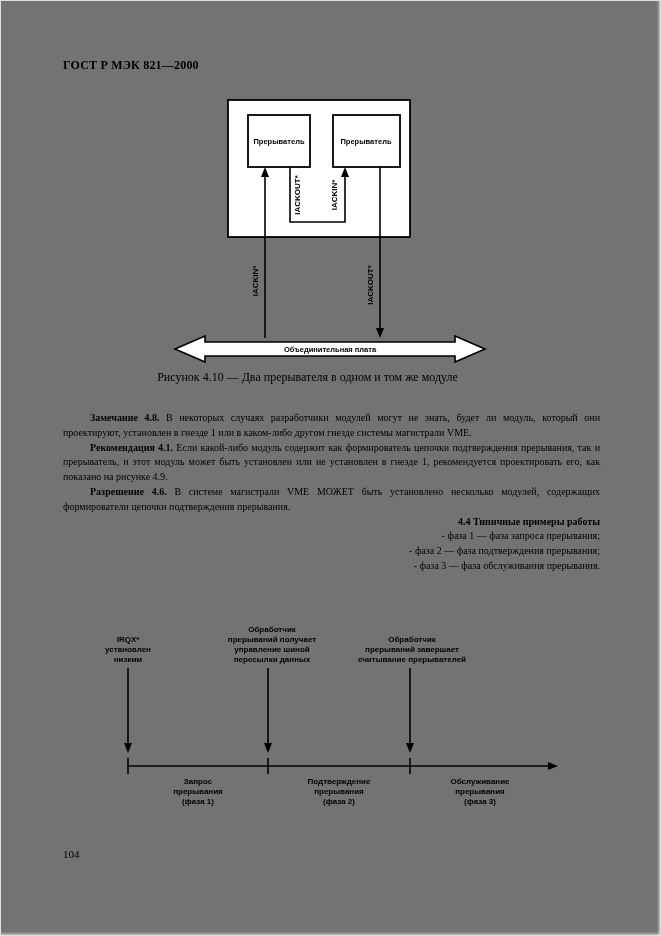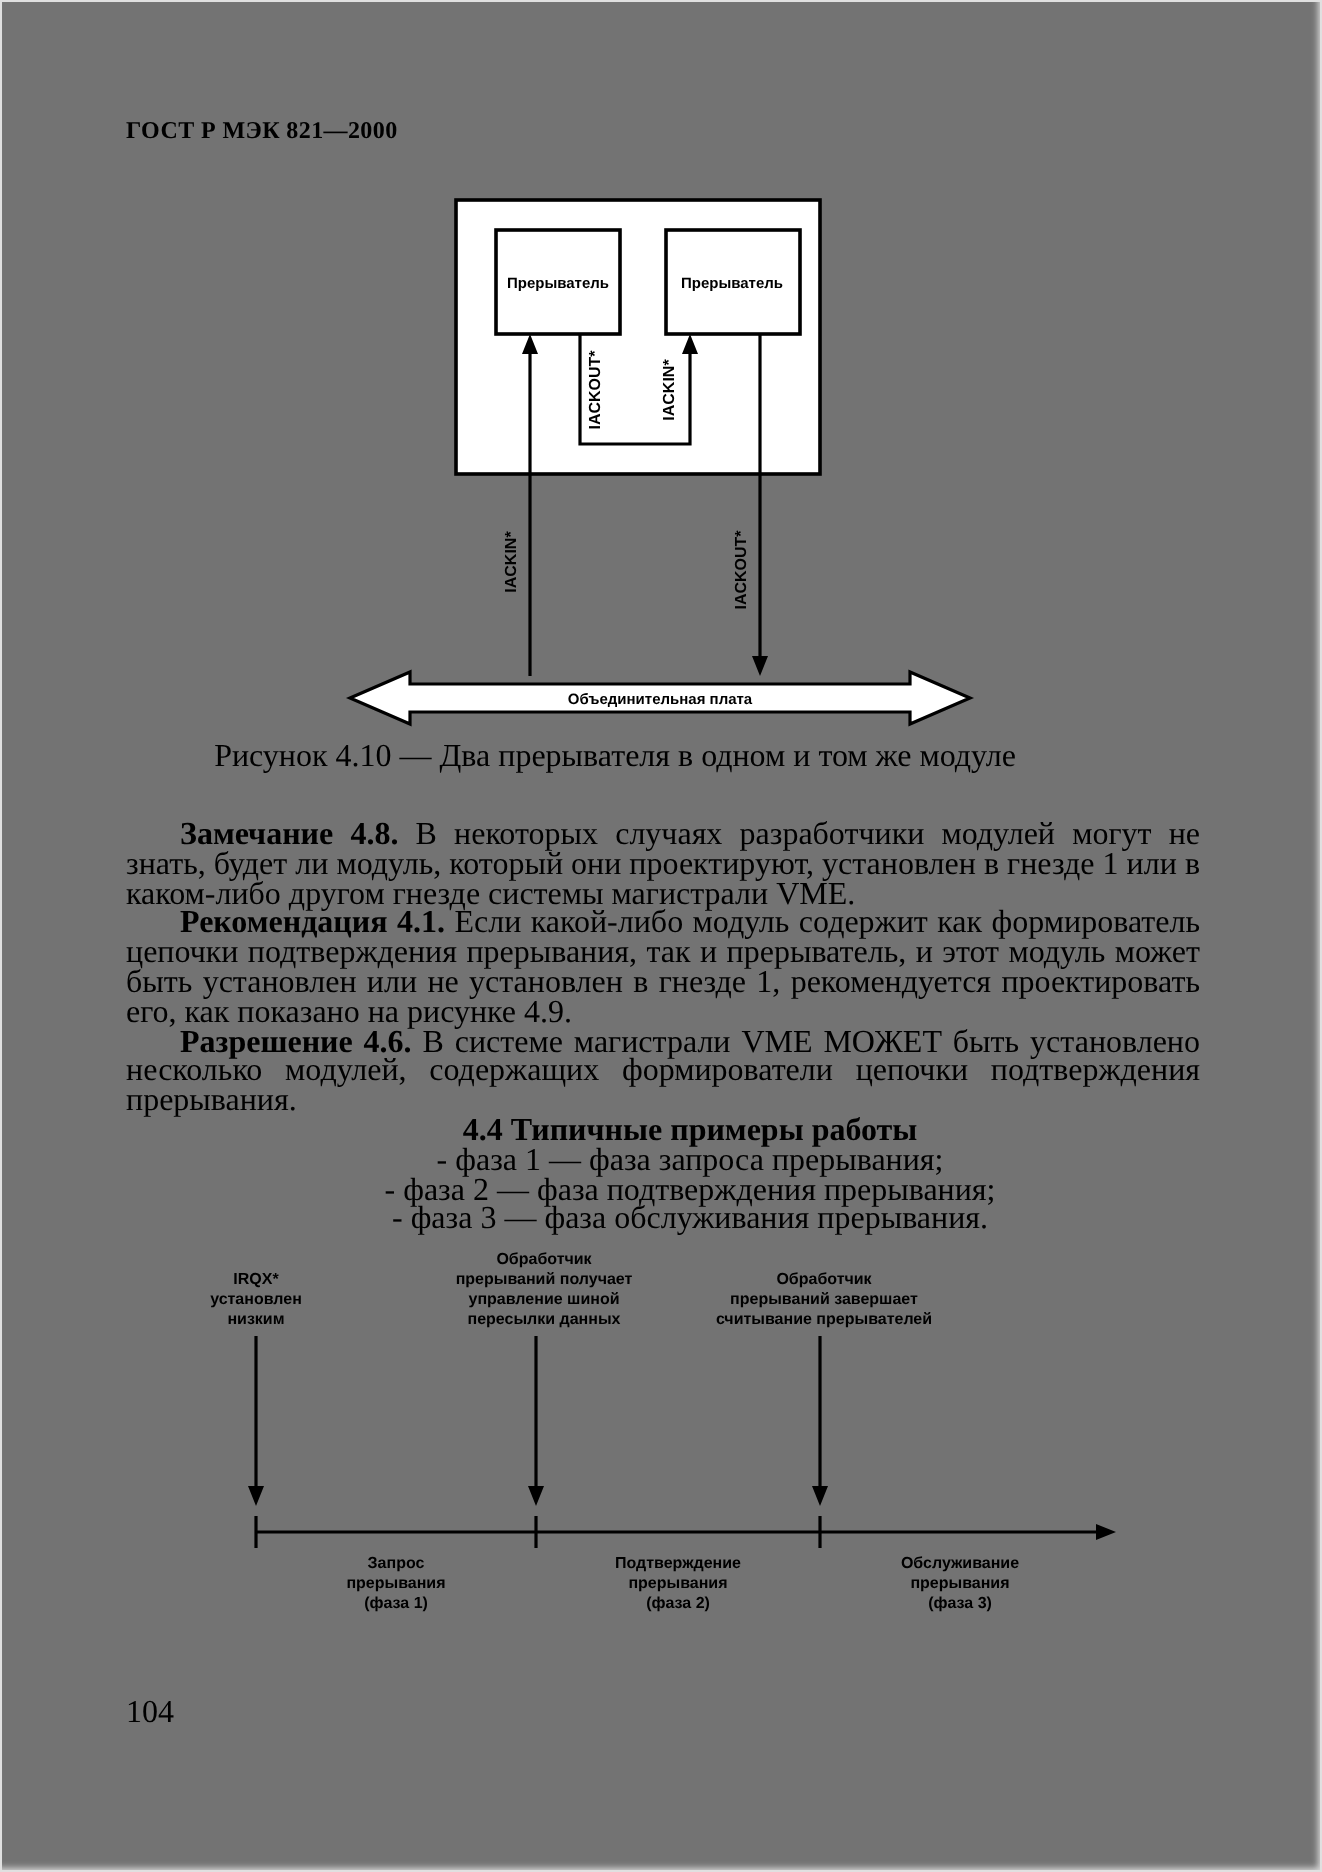--- a/index.html
+++ b/index.html
@@ -14,33 +14,33 @@
   }
   .doc-header{
     position:absolute;left:63px;top:58px;
     font-size:12px;font-weight:bold;letter-spacing:.2px;
   }
   .fig{position:absolute;left:0;}
   #fig410{top:95px;}
   #fig411{top:626px;}
   .caption{
     position:absolute;left:0;width:615px;text-align:center;
-    font-size:16px;
+    font-size:12px;
   }
   #caption410{top:370px;}
   #caption411{top:821px;}
   .body-text{
     position:absolute;left:63px;top:411px;width:537px;
-    font-size:16px;line-height:14.8px;text-align:justify;
+    font-size:10px;line-height:14.8px;text-align:justify;
   }
   .body-text p{margin:0;text-indent:27px;}
-  .body-text p.left{text-align:center;}
+  .body-text p.left{text-align:right;}
   .body-text b{font-weight:bold;}
   .page-number{
-    position:absolute;left:63px;top:848px;font-size:16px;
+    position:absolute;left:63px;top:848px;font-size:11px;
   }
   
   .box{fill:#fff;stroke:#000;stroke-width:1.8;}
   .ln{stroke:#000;stroke-width:1.6;fill:none;}
   .ah{fill:#000;stroke:none;}
   .bp{fill:#fff;stroke:#000;stroke-width:1.6;}
   .lbl{font-family:"Liberation Sans",sans-serif;font-size:7.5px;font-weight:bold;fill:#000;}
   .rot{font-size:8px;}
   .mid{text-anchor:middle;}
   .flbl{font-family:"Liberation Sans",sans-serif;font-size:8px;font-weight:bold;fill:#000;text-anchor:middle;}

